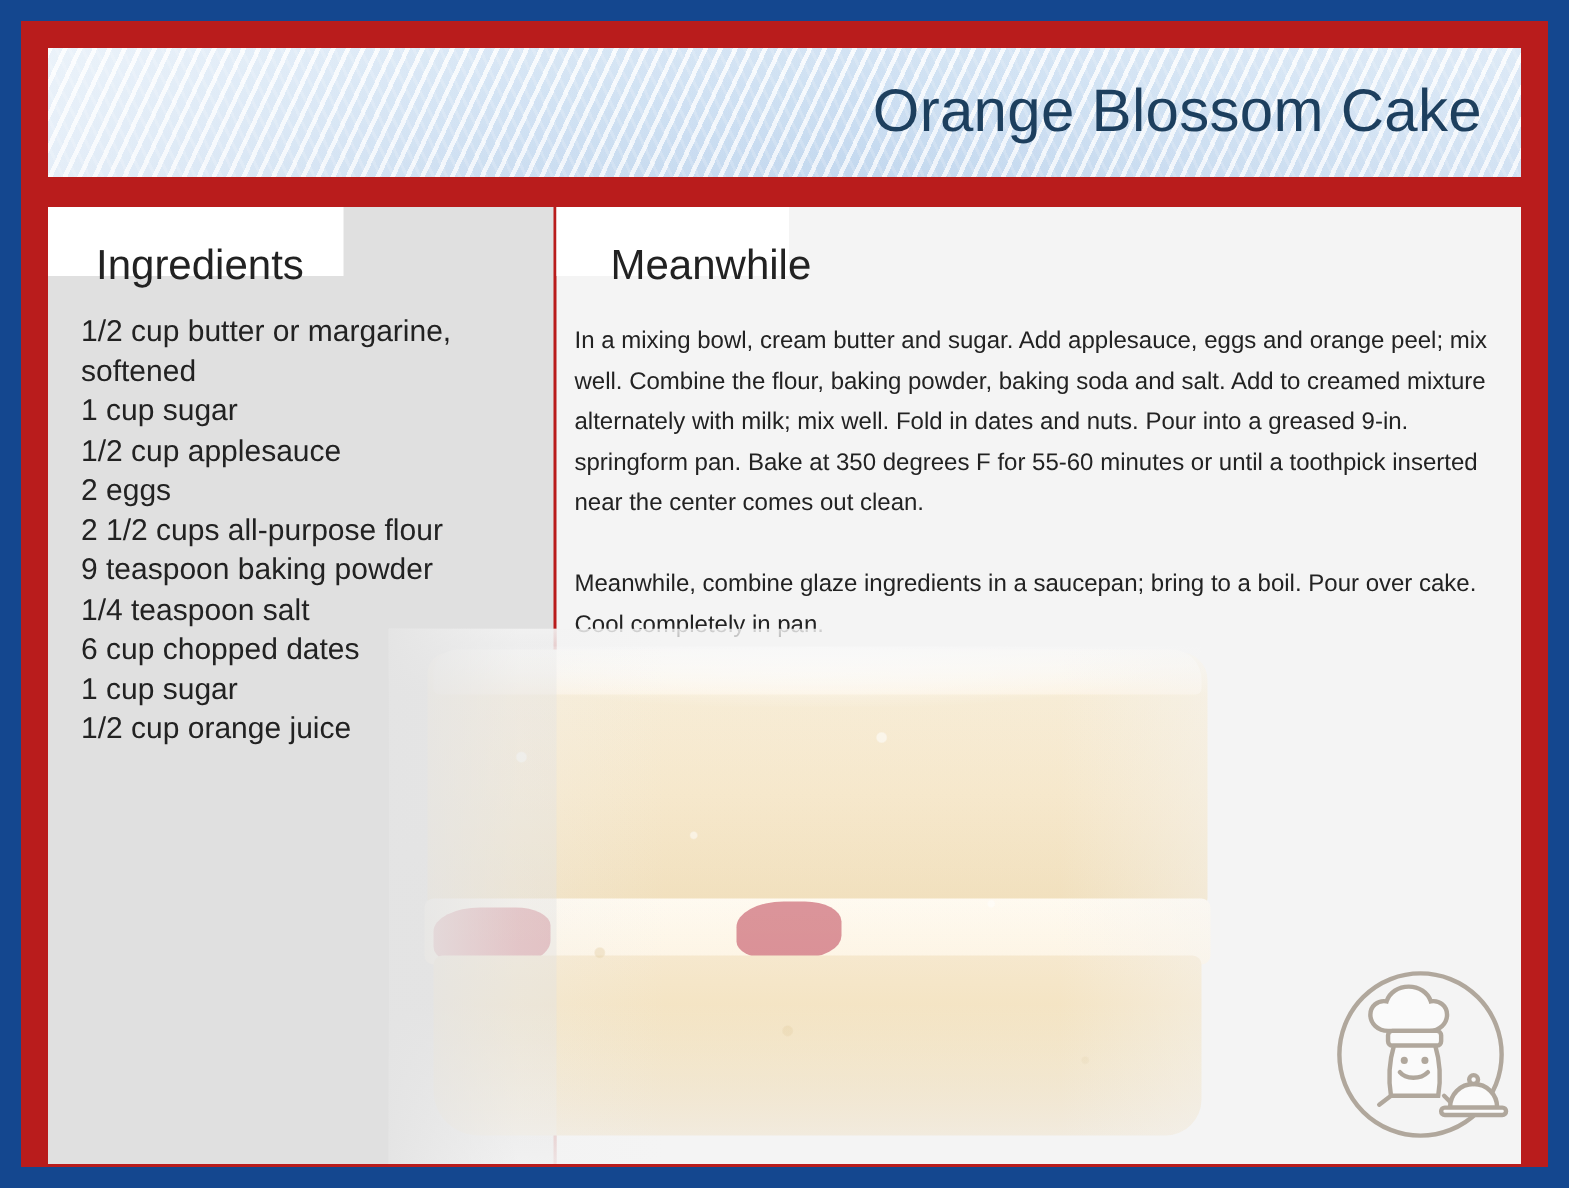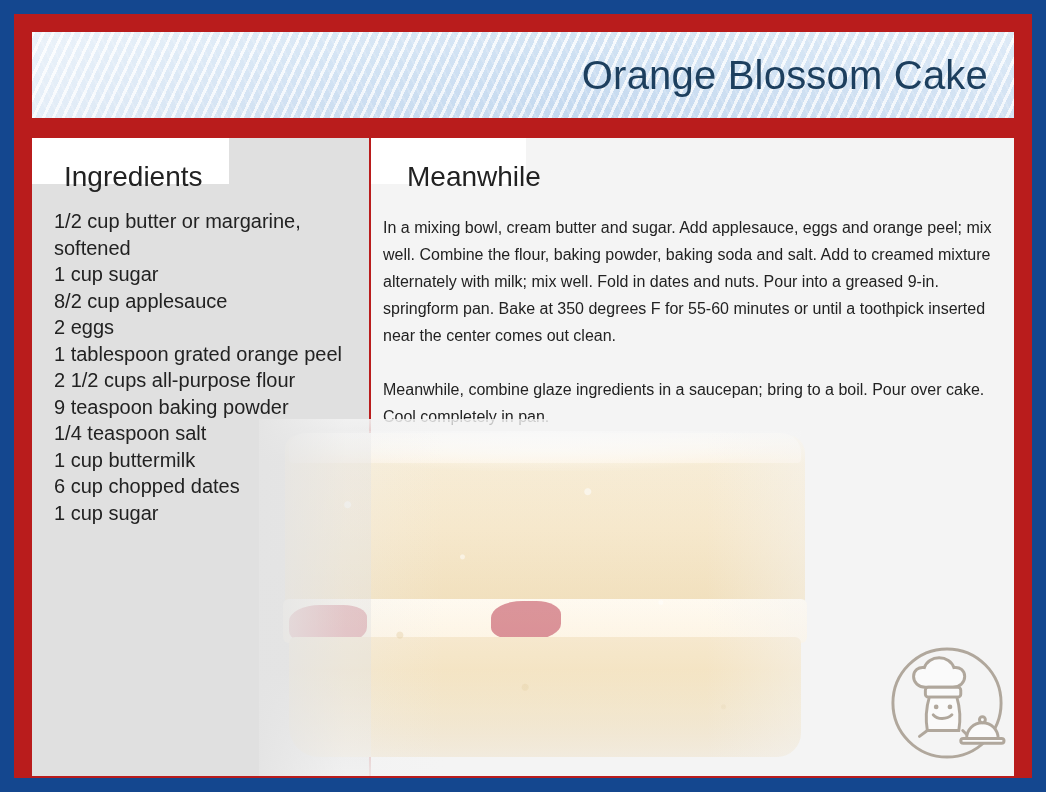--- a/index.html
+++ b/index.html
@@ -251,29 +251,28 @@
       <div class="banner-title">Orange Blossom Cake</div>
     </div>
 
     <div class="col-ingredients">
       <div class="head-tab ing">
         <h2>Ingredients</h2>
       </div>
       <div class="ing-list">
         <div>1/2 cup butter or margarine, softened</div>
         <div>1 cup sugar</div>
-        <div>8/2 cup applesauce</div>
+        <div>1/2 cup applesauce</div>
         <div>2 eggs</div>
-        <div>1 tablespoon grated orange peel</div>
         <div>2 1/2 cups all-purpose flour</div>
         <div>9 teaspoon baking powder</div>
         <div>1/4 teaspoon salt</div>
-        <div>1 cup buttermilk</div>
         <div>6 cup chopped dates</div>
         <div>1 cup sugar</div>
+        <div>1/2 cup orange juice</div>
       </div>
     </div>
 
     <div class="col-directions">
       <div class="head-tab dir">
         <h2>Meanwhile</h2>
       </div>
       <div class="dir-body">
         <p>In a mixing bowl, cream butter and sugar. Add applesauce, eggs and orange peel; mix well. Combine the flour, baking powder, baking soda and salt. Add to creamed mixture alternately with milk; mix well. Fold in dates and nuts. Pour into a greased 9-in. springform pan. Bake at 350 degrees F for 55-60 minutes or until a toothpick inserted near the center comes out clean.</p>
         <p>Meanwhile, combine glaze ingredients in a saucepan; bring to a boil. Pour over cake. Cool completely in pan.</p>

